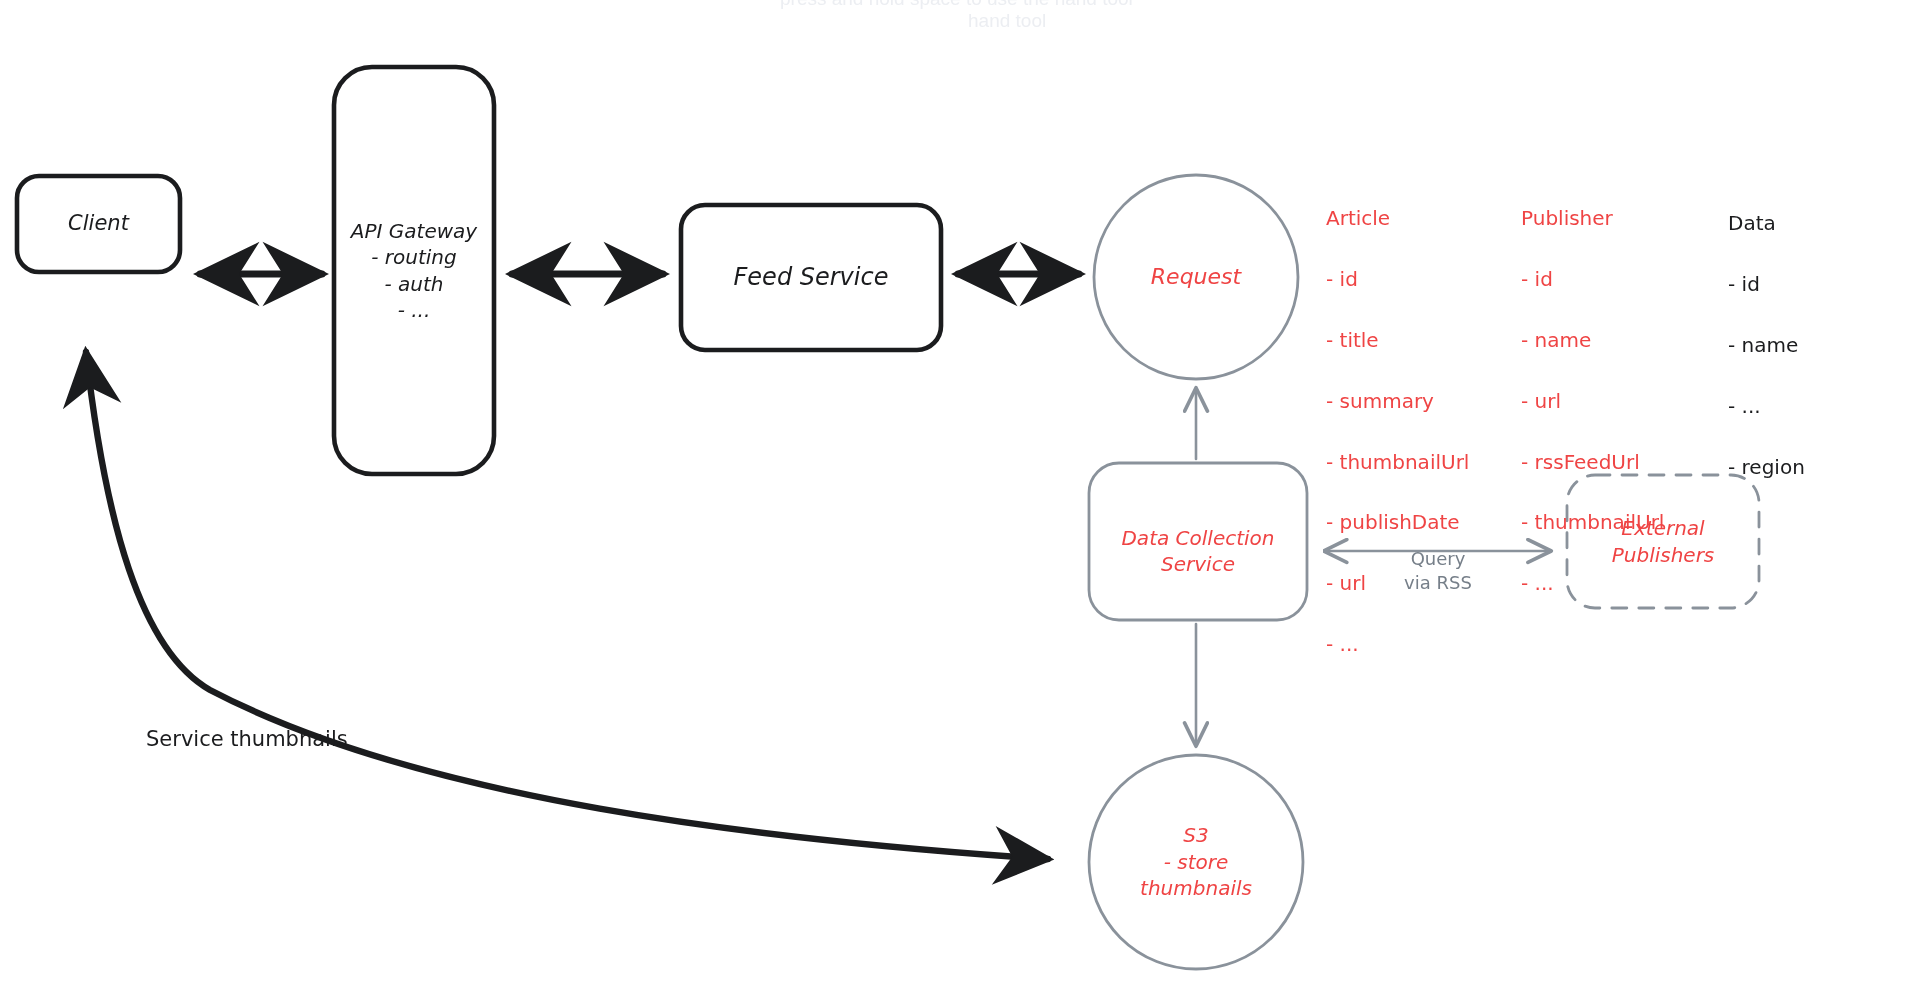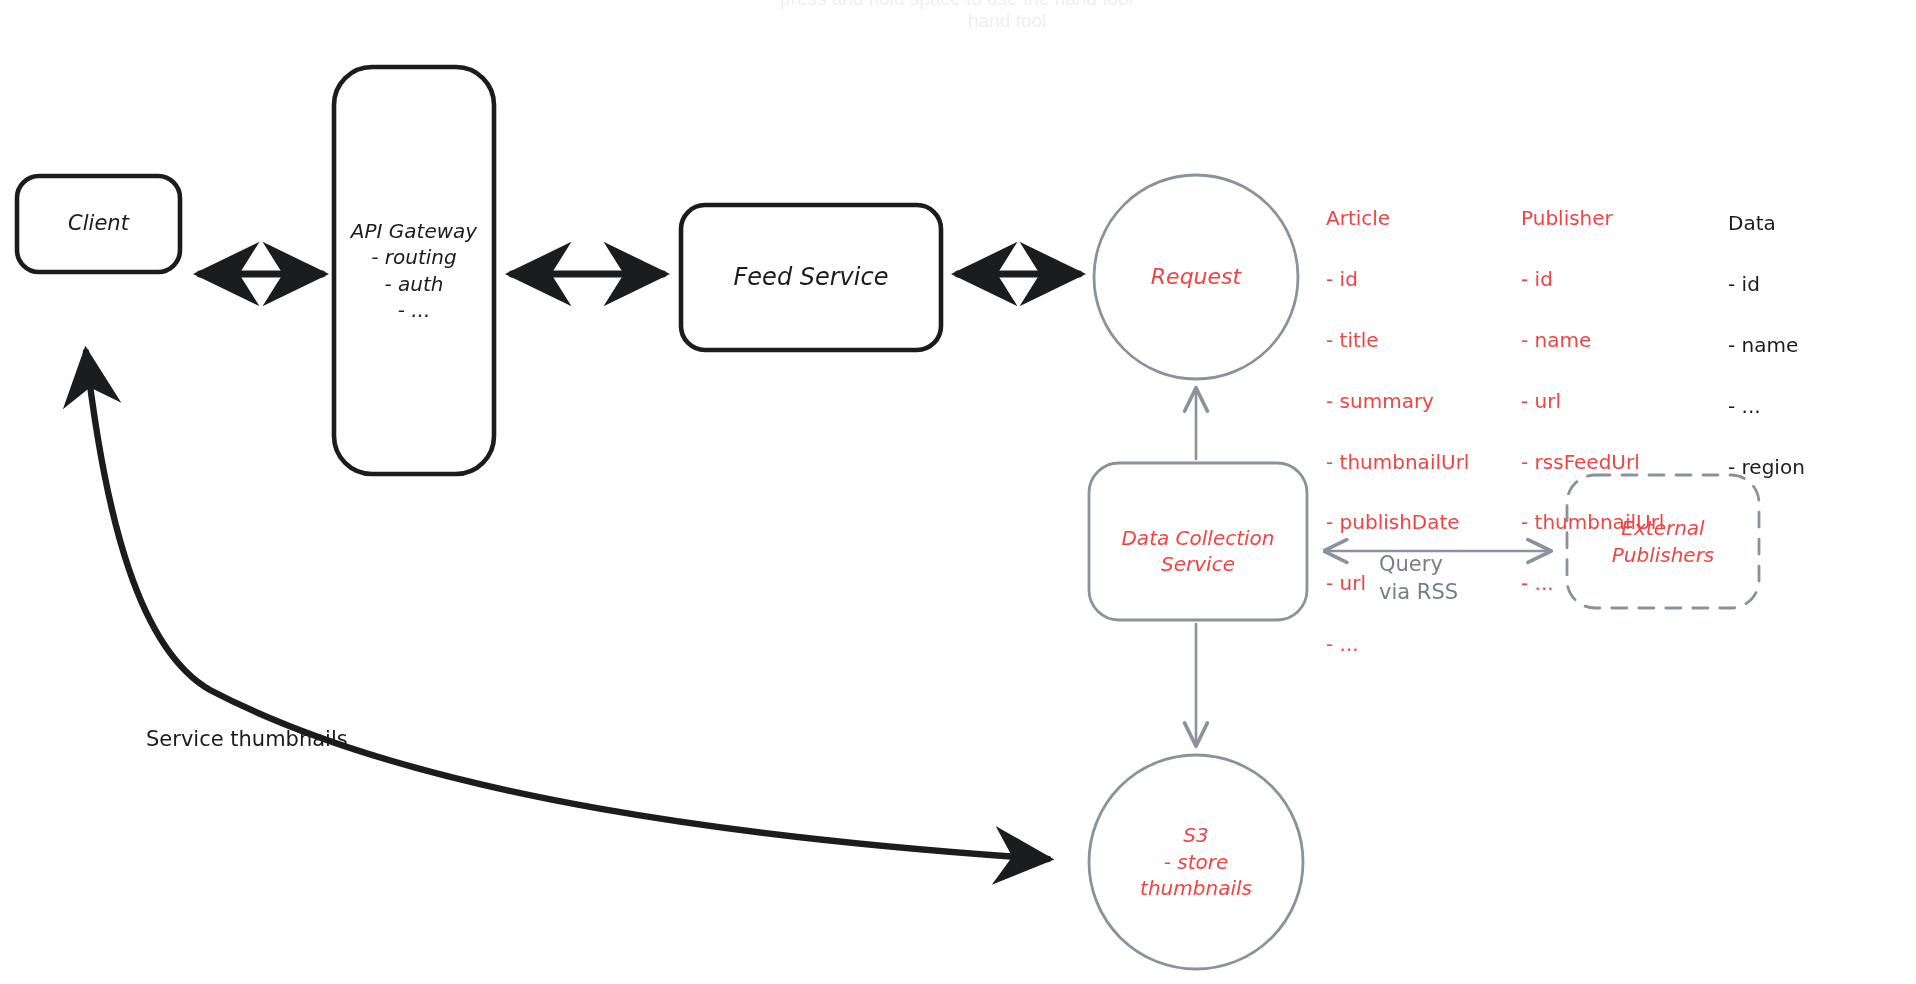--- a/index.html
+++ b/index.html
@@ -64,23 +64,23 @@
   .schema-col {
     position: absolute;
     font-family: "DejaVu Sans", sans-serif;
     font-size: 20px;
     line-height: 1.52;
     white-space: pre-line;
   }
   .edge-label {
     position: absolute;
     font-family: "DejaVu Sans", sans-serif;
-    font-size: 21px;
+    font-size: 18px;
     color: #767f89;
-    text-align: left;
+    text-align: center;
     line-height: 1.3;
     white-space: pre-line;
   }
 </style>
 </head>
 <body>
 
 <svg id="canvas" viewBox="0 0 1916 984" xmlns="http://www.w3.org/2000/svg">
 
   <defs>

